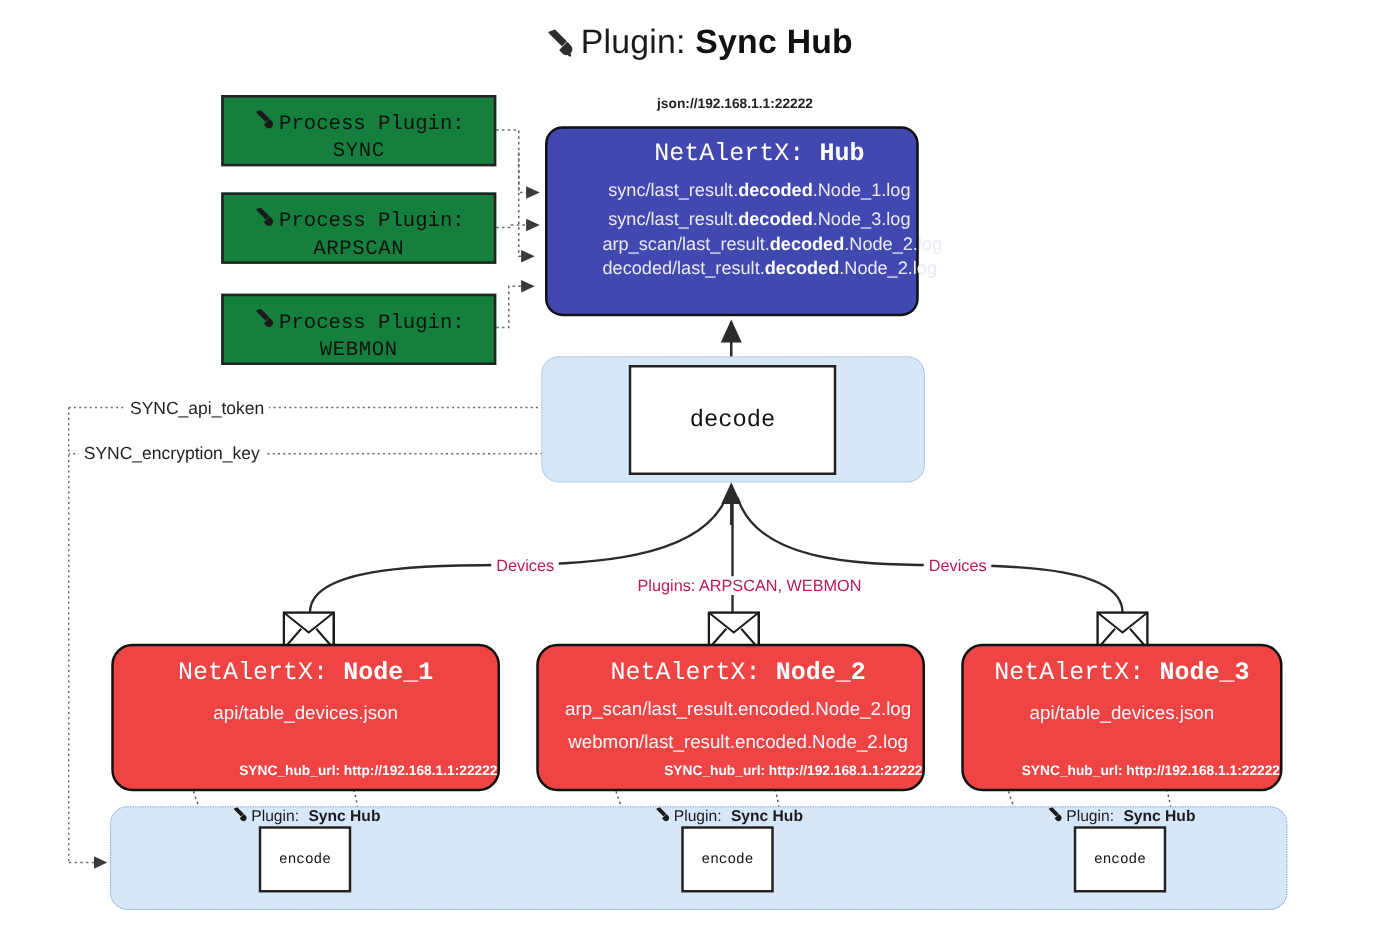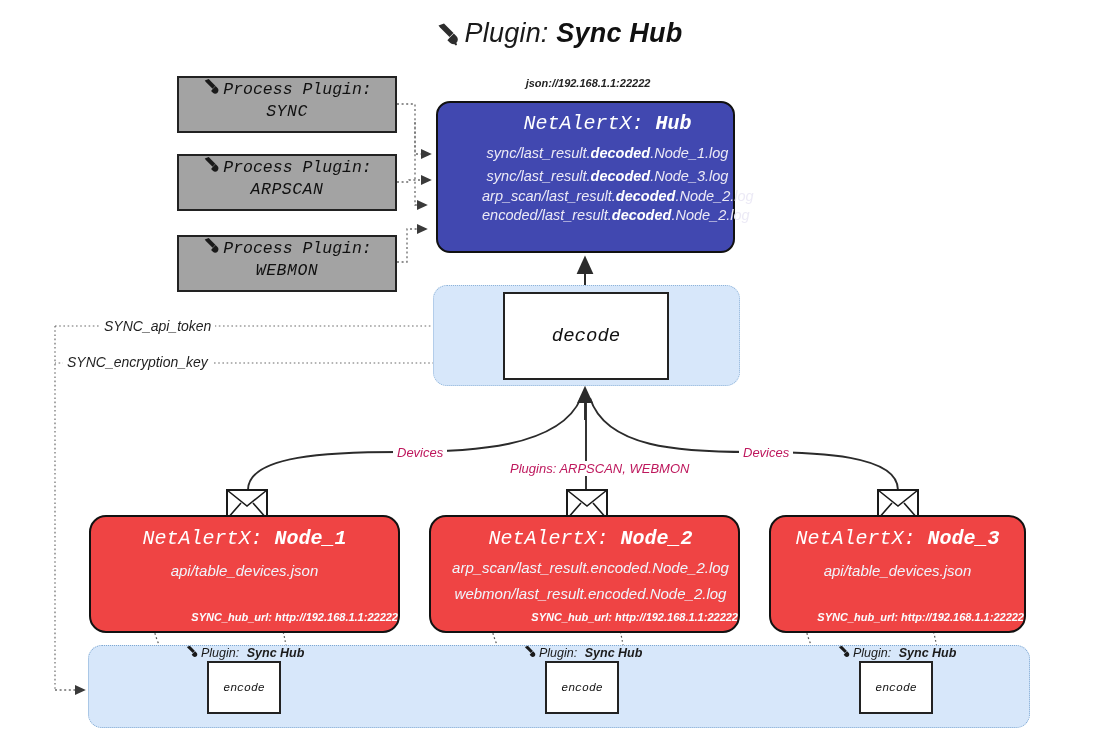--- a/index.html
+++ b/index.html
@@ -1,31 +1,31 @@
 <!DOCTYPE html>
 <html><head>
 <meta charset="utf-8">
 <style>
   html,body{margin:0;padding:0;background:#ffffff;}
   body{width:1117px;height:754px;position:relative;overflow:hidden;
        font-family:"Liberation Sans",sans-serif;color:#1f1f1f;}
-  .stage{position:absolute;inset:0;width:976px;height:754px;font-style:italic;}
+  .stage{position:absolute;inset:0;width:976px;height:754px;}
   svg.wires{position:absolute;left:0;top:0;width:1117px;height:754px;pointer-events:none;}
 
   
   #title{position:absolute;left:0;top:18px;width:1117px;text-align:center;
          font-size:27px;letter-spacing:.2px;white-space:nowrap;}
   #title .plug{display:inline-block;vertical-align:-4px;margin-right:4px;}
   #title .t-light{font-weight:400;color:#1a1a1a;}
   #title .t-bold{font-weight:700;color:#111;}
 
   
-  .proc{position:absolute;width:220px;height:57px;background:#a3a3a3;border:2px solid #222;
+  .proc{position:absolute;width:220px;height:57px;background:#15803d;border:2px solid #222;
         box-sizing:border-box;display:flex;flex-direction:column;align-items:center;
-        justify-content:flex-start;font-family:"Liberation Mono",monospace;font-size:16.5px;
+        justify-content:flex-end;font-family:"Liberation Mono",monospace;font-size:16.5px;
         line-height:1.28;color:#111;}
   .proc .l1{display:flex;align-items:center;gap:2px;}
   .proc .l2{letter-spacing:.5px;}
   #proc-sync{left:177px;top:76px;}
   #proc-arp{left:177px;top:154px;}
   #proc-web{left:177px;top:235px;}
 
   
   #hub-url{position:absolute;left:436px;top:77px;width:304px;text-align:center;
            font-size:11px;font-weight:600;color:#232323;}
@@ -229,21 +229,21 @@
     <div class="logline">
       <span>sync/last_result.</span><b>decoded</b><span>.Node_1.log</span>
     </div>
     <div class="logline">
       <span>sync/last_result.</span><b>decoded</b><span>.Node_3.log</span>
     </div>
     <div class="logline tight">
       <span>arp_scan/last_result.</span><b>decoded</b><span>.Node_2.log</span>
     </div>
     <div class="logline tight">
-      <span>encoded/last_result.</span><b>decoded</b><span>.Node_2.log</span>
+      <span>decoded/last_result.</span><b>decoded</b><span>.Node_2.log</span>
     </div>
   </div>
 
   <div id="decode-group"></div>
   <div id="decode">decode</div>
 
   <div class="param" id="p-token">SYNC_api_token</div>
   <div class="param" id="p-key">SYNC_encryption_key</div>
 
   <div class="elabel" id="lbl-dev-l">Devices</div>

